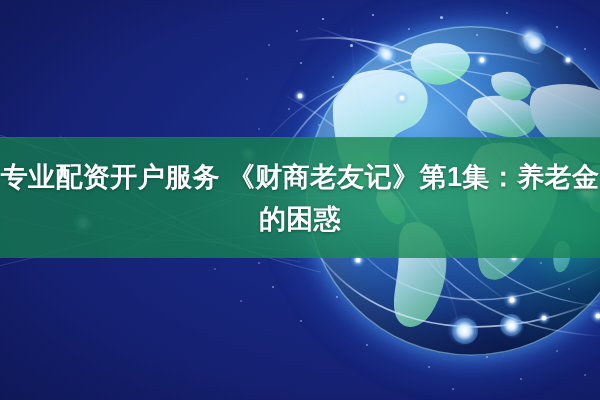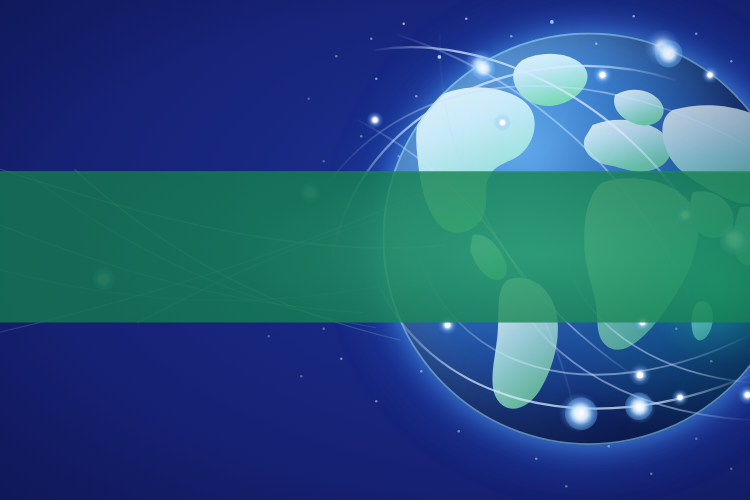--- a/index.html
+++ b/index.html
@@ -333,14 +333,18 @@
     <span class="spark" style="left:74px;top:214px;width:18px;height:18px;opacity:.35"></span>
     <span class="spark" style="left:240px;top:146px;width:16px;height:16px;opacity:.3"></span>
   </div>
 
   <div class="sky-vignette"></div>
 
   <div class="band">
     <div class="band-inner-glow"></div>
   </div>
 
+  <div class="title">
+    <div class="line1">专业配资开户服务 《财商老友记》第1集：养老金</div>
+    <div class="line2">的困惑</div>
+  </div>
 
 </div>
 
 </body></html>

